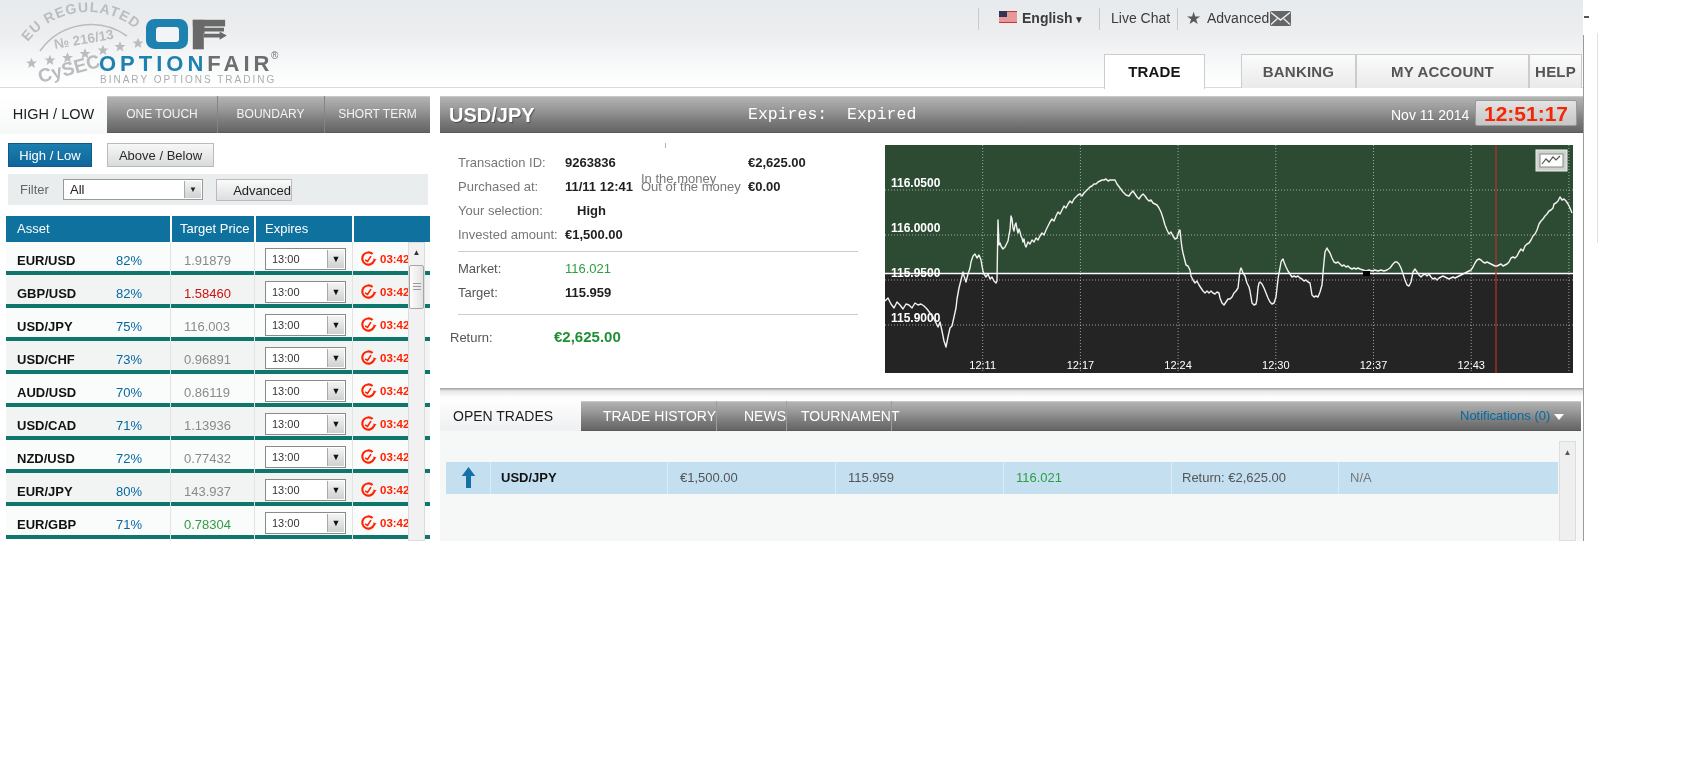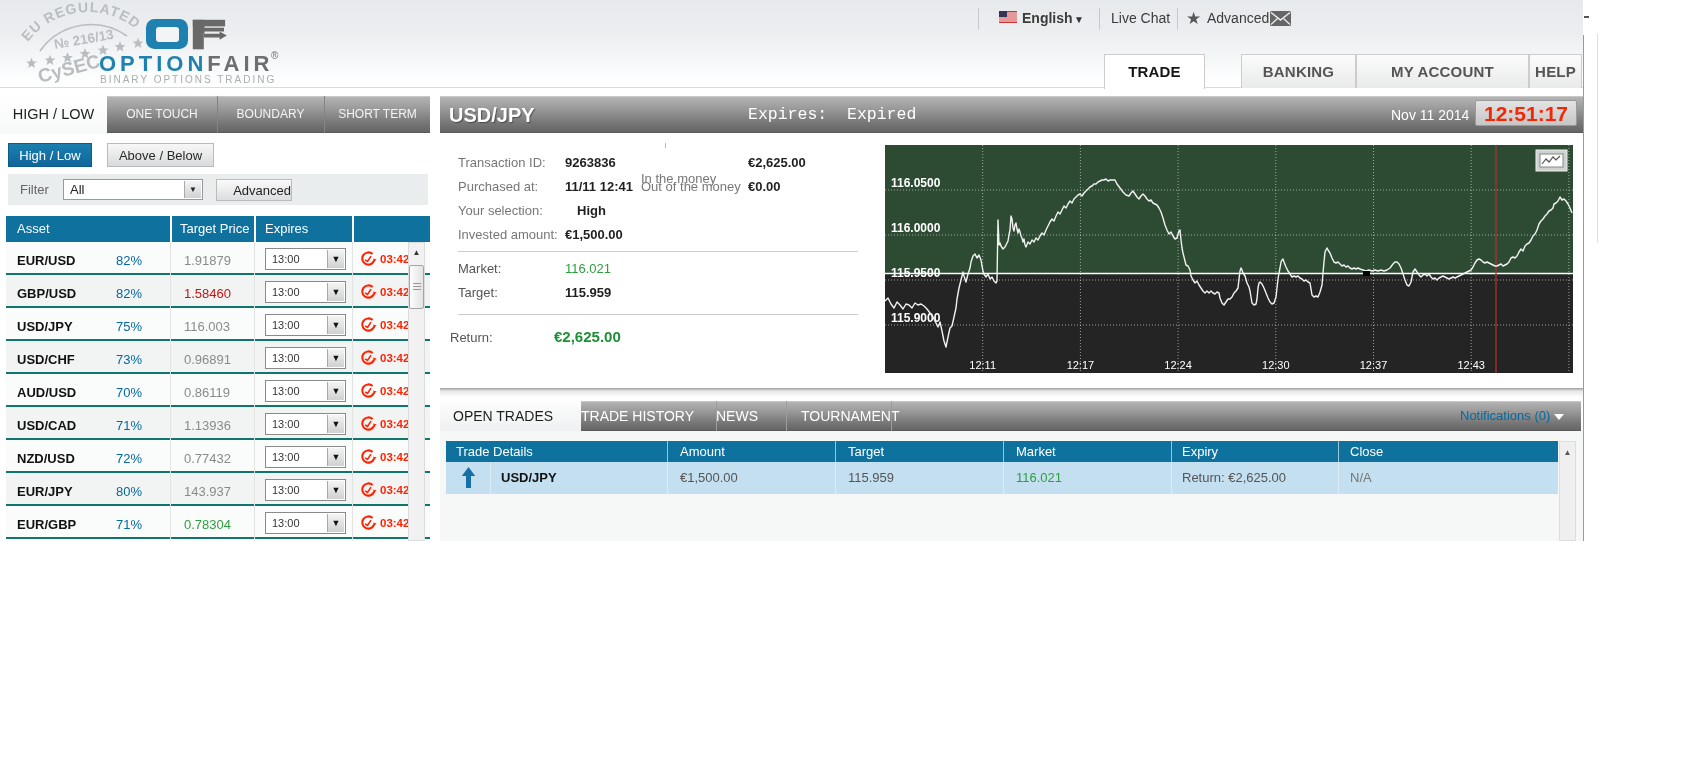--- a/index.html
+++ b/index.html
@@ -20,21 +20,21 @@
 #filterbar{position:absolute;left:8px;top:174px;width:420px;height:31px;background:#e9edee}
 #filterbar .lab{position:absolute;left:12px;top:8px;font-size:13px;color:#666}
 #fsel{position:absolute;left:55px;top:5px;width:140px;height:21px;background:#fff;border:1px solid #999;font-size:13px;color:#222}
 #fsel .t{position:absolute;left:6px;top:2px}
 .selbtn{position:absolute;right:1px;top:1px;bottom:1px;width:17px;background:linear-gradient(#f4f4f4,#cfd1d1);border-left:1px solid #aaa;text-align:center;font-size:8px;color:#222;line-height:17px}
 #advbtn{position:absolute;left:208px;top:5px;width:76px;height:22px;background:linear-gradient(#fafafa,#dcdedf);border:1px solid #bbb;font-size:13px;color:#222;text-align:right;line-height:21px}
 
 #ahead{position:absolute;left:6px;top:216px;width:424px;height:26px;background:#0f719e;color:#fff;font-size:13px}
 #ahead span{position:absolute;top:5px}
 #ahead .d{position:absolute;top:0;width:2px;height:26px;background:#fff}
-.arow{position:absolute;left:6px;width:424px;height:33px;border-bottom:2px solid #0f766e;font-size:13px}
+.arow{position:absolute;left:6px;width:424px;height:33px;border-bottom:4px solid #0f766e;font-size:13px}
 .aname{position:absolute;left:11px;top:11px;font-weight:bold;color:#111}
 .apct{position:absolute;left:110px;top:11px;width:52px;color:#0369a1}
 .atp{position:absolute;left:178px;top:11px}
 .asel{position:absolute;left:259px;top:6px;width:81px;height:22px;background:#fff;border:1px solid #8a8a8a;font-size:12px;color:#333}
 .aseltxt{position:absolute;left:6px;top:4px;font-size:11px}
 .aselbtn{position:absolute;right:1px;top:1px;bottom:1px;width:17px;background:linear-gradient(#f4f4f4,#cfd1d1);border-left:1px solid #aaa;text-align:center;font-size:9px;color:#111;line-height:18px}
 .aclk{position:absolute;left:354px;top:9px}
 .acd{position:absolute;left:374px;top:11px;font-weight:bold;color:#ff2200;font-size:11.5px}
 
 #lsb{position:absolute;left:408px;top:242px;width:17px;height:299px;background:#f1f1f1;border:1px solid #dcdcdc}
@@ -49,21 +49,21 @@
 #clock{position:absolute;left:1035px;top:4px;width:102px;height:26px;background:linear-gradient(#e3e3e3,#c6c6c6);border:1px solid #9a9a9a;border-radius:2px;color:#f42604;font-size:21px;font-weight:bold;text-align:center;line-height:25px}
 
 #tinfo{position:absolute;left:440px;top:133px;width:1143px;height:255px;background:#fff}
 #tinfo:after{content:"";position:absolute;left:0;bottom:-13px;width:100%;height:13px;background:linear-gradient(rgba(105,105,105,0.65),rgba(160,160,160,0.25) 3px,rgba(220,220,220,0.06) 9px,rgba(255,255,255,0))}
 .til{position:absolute;font-size:13px;color:#777}
 .tiv{position:absolute;font-size:13px;font-weight:bold;color:#1f1f1f}
 .hr{position:absolute;left:18px;width:400px;height:1px;background:#ccc}
 
 #btabs{position:absolute;left:440px;top:401px;width:1141px;height:30px}
 #btab-on{position:absolute;left:0px;top:0;width:141px;height:30px;background:linear-gradient(#fdfdfd,#eef0f1);color:#1e1e1e;font-size:14px;line-height:30px;text-align:left;padding-left:13px;box-sizing:border-box}
-.btab{position:absolute;top:401px;height:46px;color:#fff;font-size:14px;line-height:30px;text-align:left}
+.btab{position:absolute;top:401px;height:46px;color:#fff;font-size:14px;line-height:30px;text-align:right}
 .bsep{position:absolute;top:0;width:1px;height:30px;background:#9d9d9d}
 #bpanel{position:absolute;left:440px;top:431px;width:1143px;height:110px;background:#f6f7f7}
 #bhead{position:absolute;left:6px;top:10px;width:1112px;height:21px;background:#0f719e;color:#fff;font-size:13px}
 #bhead span{position:absolute;top:3px}
 #bhead .d{position:absolute;top:0;width:1px;height:21px;background:#9fc4d8}
 #brow{position:absolute;left:6px;top:31px;width:1112px;height:32px;background:#c3dff0;font-size:13px;color:#555}
 #brow span{position:absolute;top:8px}
 #brow .d2{position:absolute;top:0;width:1px;height:32px;background:#d8ebf7}
 #bsb{position:absolute;left:1119px;top:10px;width:17px;height:100px;background:#efefef;border:1px solid #ddd}
 #bsb .up{position:absolute;left:1px;top:4px;width:13px;height:13px;text-align:center;font-size:8px;color:#555;line-height:13px}
@@ -379,33 +379,20 @@
 <div class="bsep" style="left:716px;top:401px"></div>
 <div class="btab" style="left:716px;width:70px">NEWS</div>
 <div class="bsep" style="left:786px;top:401px"></div>
 <div class="btab" style="left:786px;width:105px;text-indent:15px">TOURNAMENT</div>
 <div class="bsep" style="left:891px;top:401px"></div>
 <div class="abs" id="btab-on" style="left:440px;top:401px">OPEN TRADES</div>
 <div class="abs" id="notif2" style="left:1460px;top:401px;color:#0369a1;font-size:13px;line-height:30px">Notifications (0)</div>
 <div class="abs" style="left:1554px;top:414px;width:0;height:0;border:5px solid transparent;border-top:6px solid #fff"></div>
 
 <div id="bpanel">
-  <div id="bhead">
-    <span style="left:10px">Trade Details</span>
-    <span style="left:234px">Amount</span>
-    <span style="left:402px">Target</span>
-    <span style="left:570px">Market</span>
-    <span style="left:736px">Expiry</span>
-    <span style="left:904px">Close</span>
-    <span class="d" style="left:221px"></span>
-      <span class="d" style="left:389px"></span>
-      <span class="d" style="left:557px"></span>
-      <span class="d" style="left:725px"></span>
-      <span class="d" style="left:892px"></span>
-  </div>
   <div id="brow">
     <svg style="position:absolute;left:15px;top:5px" width="15" height="21" viewBox="0 0 15 21">
         <path d="M7.5 0 L14.2 9 L10 9 L10 21 L5 21 L5 9 L0.8 9 Z" fill="#1470a5"></path>
       </svg>
 <span class="d2" style="left:44px"></span>
       <span class="d2" style="left:221px"></span>
       <span class="d2" style="left:389px"></span>
       <span class="d2" style="left:557px"></span>
       <span class="d2" style="left:725px"></span>
       <span class="d2" style="left:892px"></span>

